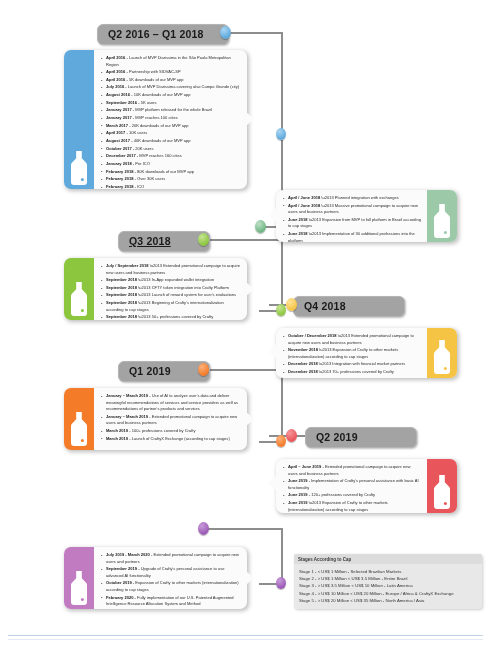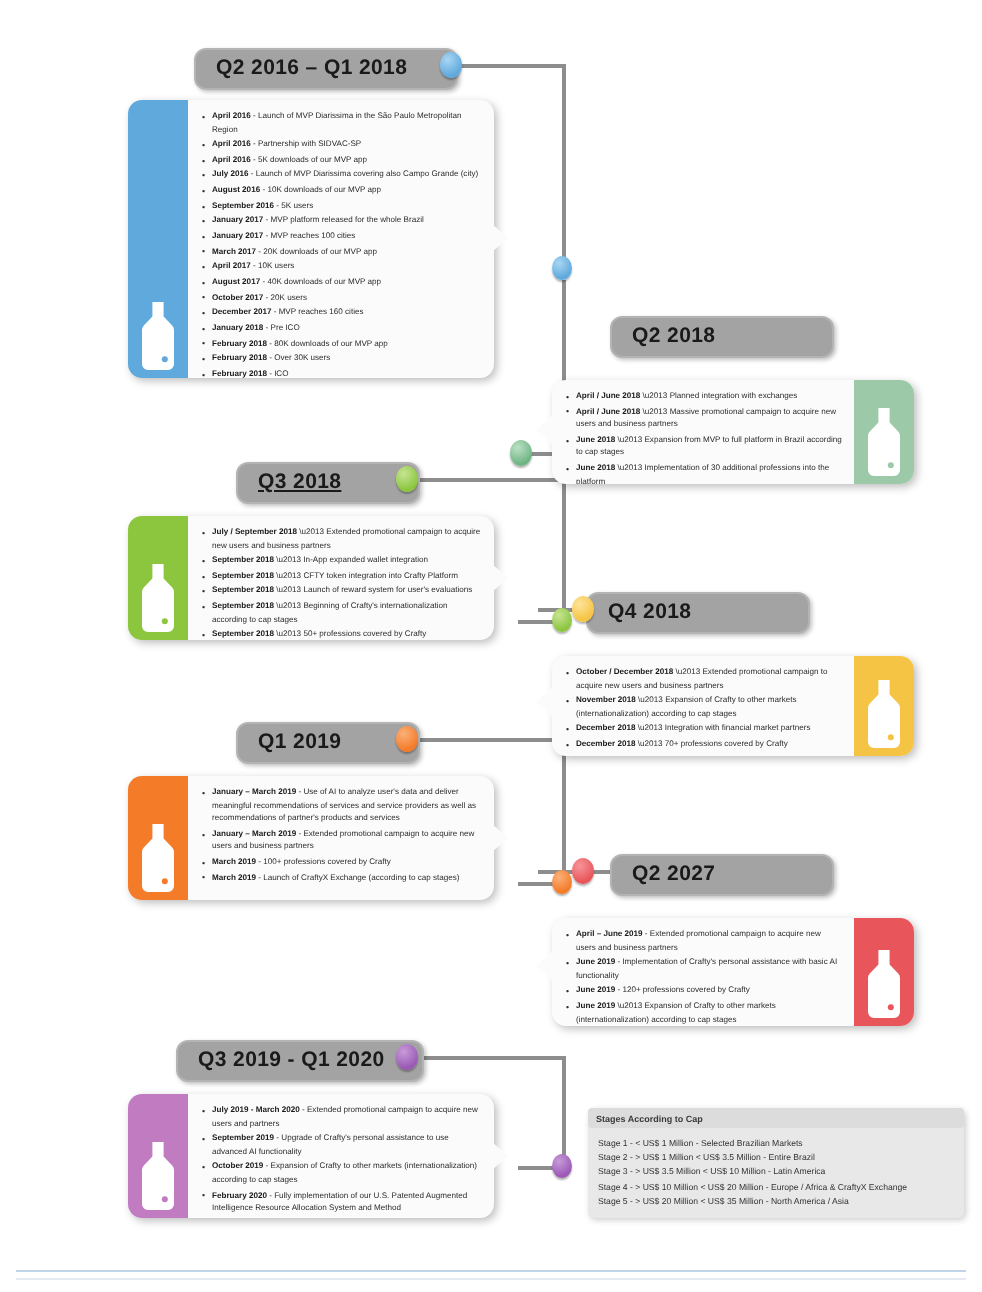--- a/index.html
+++ b/index.html
@@ -115,21 +115,20 @@
       <p class="bullet"><b>October 2017</b> - <span>20K users</span></p>
       <p class="bullet"><b>December 2017</b> - <span>MVP reaches 160 cities</span></p>
       <p class="bullet"><b>January 2018</b> - <span>Pre ICO</span></p>
       <p class="bullet"><b>February 2018</b> - <span>80K downloads of our MVP app</span></p>
       <p class="bullet"><b>February 2018</b> - <span>Over 30K users</span></p>
       <p class="bullet"><b>February 2018</b> - <span>ICO</span></p>
     </div>
   </div>
   <div class="tail right" style="left:246px;top:112px;"></div>
 
-  <div class="pill" style="left:305px;top:158px;width:90px;">Q2 2018</div>
   <div class="dot" style="left:255px;top:220px;background:radial-gradient(circle at 35% 30%,#bde0c6,#6fb584 70%);"></div>
 
   <div class="card rev" style="left:276px;top:190px;width:181px;height:52px;">
     <div class="sidepanel" style="background:#9ccaa8;">
       <svg class="bottle" viewBox="0 0 20 34">
         <path d="M7.2 0 h5.6 v7.2 l4.3 4.6 a3 3 0 0 1 .9 2.1 V31 a3 3 0 0 1 -3 3 H5 a3 3 0 0 1 -3 -3 V13.9 a3 3 0 0 1 .9 -2.1 L7.2 7.2 Z" fill="#ffffff"></path>
         <circle cx="13.4" cy="28.6" r="1.5" fill="#9ccaa8"></circle>
       </svg>
     </div>
     <div class="cardbody">
@@ -195,40 +194,39 @@
     </div>
     <div class="cardbody">
       <p class="bullet"><b>January – March 2019</b> - <span>Use of AI to analyze user's data and deliver meaningful recommendations of services and service providers as well as recommendations of partner's products and services</span></p>
       <p class="bullet"><b>January – March 2019</b> - <span>Extended promotional campaign to acquire new users and business partners</span></p>
       <p class="bullet"><b>March 2019</b> - <span>100+ professions covered by Crafty</span></p>
       <p class="bullet"><b>March 2019</b> - <span>Launch of CraftyX Exchange (according to cap stages)</span></p>
     </div>
   </div>
   <div class="tail right" style="left:246px;top:412px;"></div>
 
-  <div class="pill" style="left:305px;top:427px;width:90px;">Q2 2027</div>
+  <div class="pill" style="left:305px;top:427px;width:90px;">Q2 2019</div>
   <div class="dot" style="left:286px;top:429px;background:radial-gradient(circle at 35% 30%,#f6959a,#e8555a 70%);"></div>
 
   <div class="card rev" style="left:276px;top:459px;width:181px;height:54px;">
     <div class="sidepanel" style="background:#e8555a;">
       <svg class="bottle" viewBox="0 0 20 34">
         <path d="M7.2 0 h5.6 v7.2 l4.3 4.6 a3 3 0 0 1 .9 2.1 V31 a3 3 0 0 1 -3 3 H5 a3 3 0 0 1 -3 -3 V13.9 a3 3 0 0 1 .9 -2.1 L7.2 7.2 Z" fill="#ffffff"></path>
         <circle cx="13.4" cy="28.6" r="1.5" fill="#e8555a"></circle>
       </svg>
     </div>
     <div class="cardbody">
       <p class="bullet"><b>April – June 2019</b> - <span>Extended promotional campaign to acquire new users and business partners</span></p>
       <p class="bullet"><b>June 2019</b> - <span>Implementation of Crafty's personal assistance with basic AI functionality</span></p>
       <p class="bullet"><b>June 2019</b> - <span>120+ professions covered by Crafty</span></p>
       <p class="bullet"><b>June 2019</b> \u2013 <span>Expansion of Crafty to other markets (internationalization) according to cap stages</span></p>
     </div>
   </div>
   <div class="tail left" style="left:268px;top:476px;"></div>
 
-  <div class="pill" style="left:88px;top:520px;width:102px;">Q3 2019 - Q1 2020</div>
   <div class="dot" style="left:198px;top:522px;background:radial-gradient(circle at 35% 30%,#c79bd8,#9b59b6 70%);"></div>
   <div class="dot sm" style="left:276px;top:577px;background:radial-gradient(circle at 35% 30%,#c79bd8,#9b59b6 70%);"></div>
 
   <div class="card" style="left:64px;top:547px;width:183px;height:62px;">
     <div class="sidepanel" style="background:#c17cc1;">
       <svg class="bottle" viewBox="0 0 20 34">
         <path d="M7.2 0 h5.6 v7.2 l4.3 4.6 a3 3 0 0 1 .9 2.1 V31 a3 3 0 0 1 -3 3 H5 a3 3 0 0 1 -3 -3 V13.9 a3 3 0 0 1 .9 -2.1 L7.2 7.2 Z" fill="#ffffff"></path>
         <circle cx="13.4" cy="28.6" r="1.5" fill="#c17cc1"></circle>
       </svg>
     </div>

